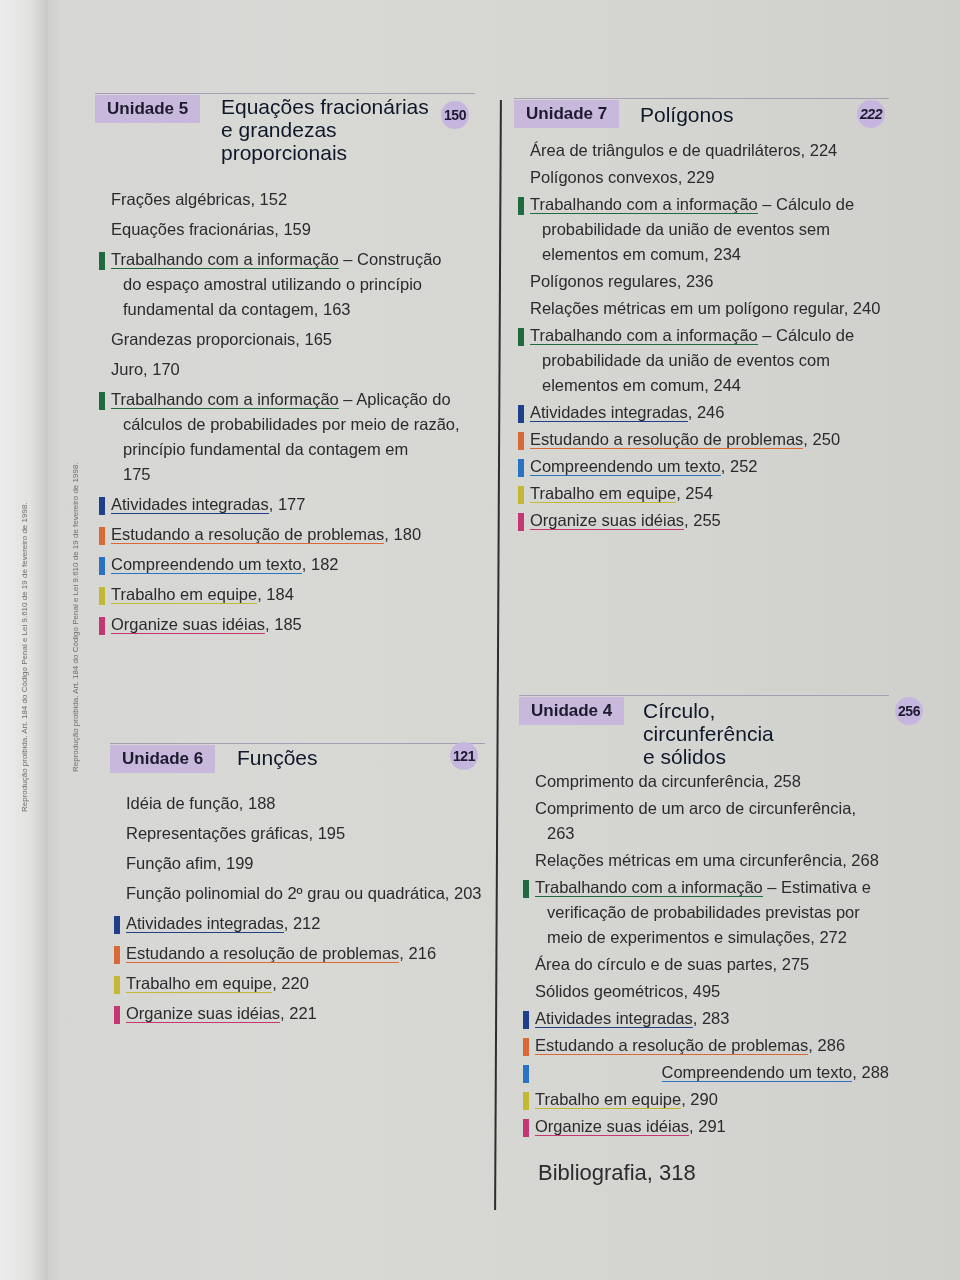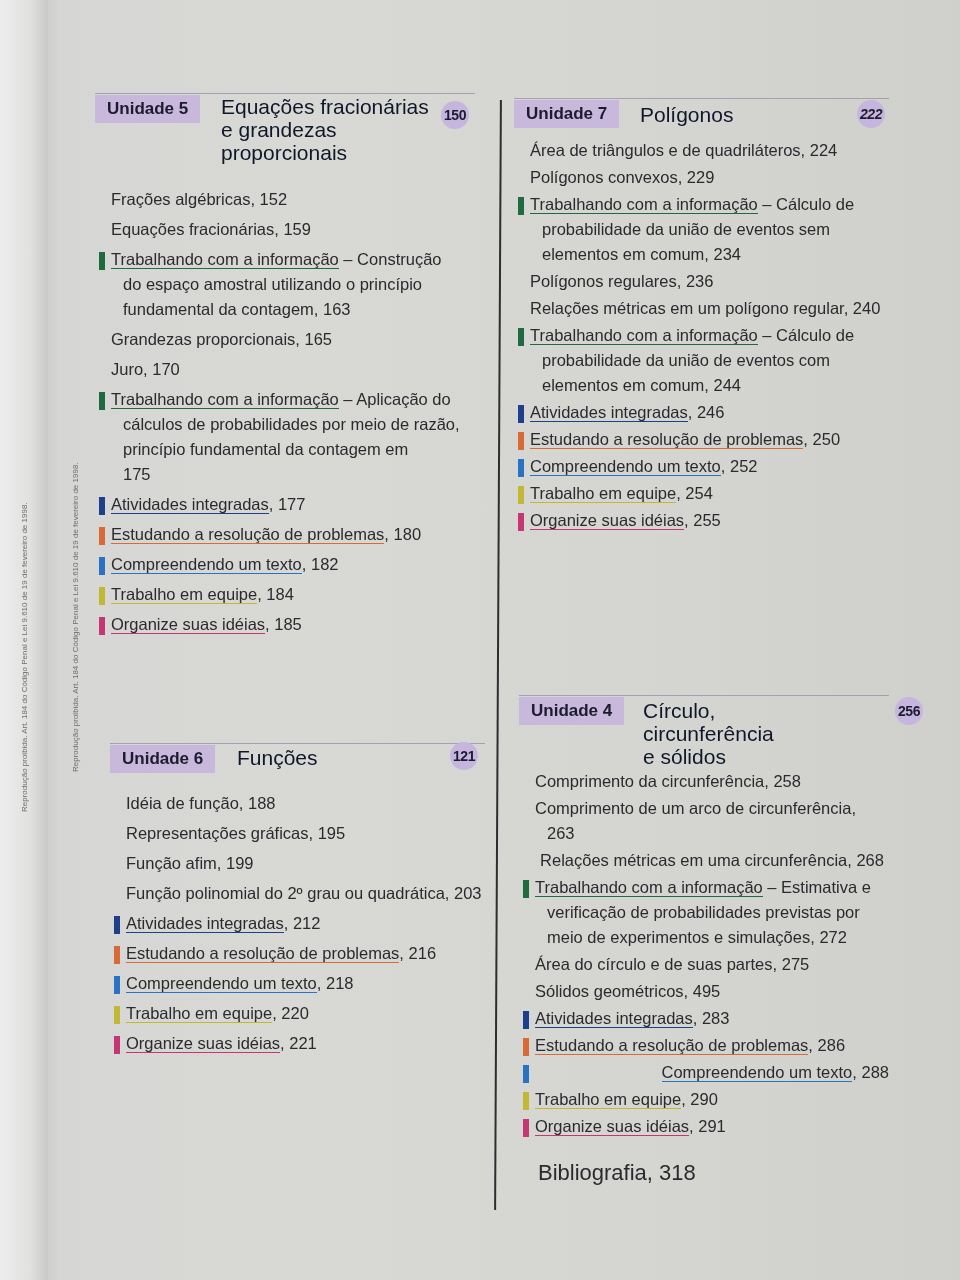--- a/index.html
+++ b/index.html
@@ -93,21 +93,20 @@
     </div>
     <div class="unit-page" style="left:340px; top:-3px;">121</div>
   </div>
   <ul class="items">
       <li><span>Idéia de função, 188</span></li>
       <li><span>Representações gráficas, 195</span></li>
       <li><span>Função afim, 199</span></li>
       <li><span>Função polinomial do 2º grau ou quadrática, 203</span></li>
       <li><span class="mark" style="background: rgb(31, 63, 138);"></span><span class="u" style="border-color: rgb(31, 63, 138);">Atividades integradas</span><span>, 212</span></li>
       <li><span class="mark" style="background: rgb(216, 106, 56);"></span><span class="u" style="border-color: rgb(216, 106, 56);">Estudando a resolução de problemas</span><span>, 216</span></li>
-      <li><span class="mark" style="background: rgb(42, 114, 194);"></span><span class="u" style="border-color: rgb(42, 114, 194);">Compreendendo um texto</span><span>, 218</span></li>
       <li><span class="mark" style="background: rgb(195, 184, 51);"></span><span class="u" style="border-color: rgb(195, 184, 51);">Trabalho em equipe</span><span>, 220</span></li>
       <li><span class="mark" style="background: rgb(196, 54, 116);"></span><span class="u" style="border-color: rgb(196, 54, 116);">Organize suas idéias</span><span>, 221</span></li>
     </ul>
 </section>
 
 <section class="unit" style="left:514px; top:100px; width:375px;">
   <div class="unit-head" style="height:38px;">
     <div class="unit-rule"></div>
     <div class="unit-badge">Unidade 7</div>
     <div class="unit-title" style="left:126px; top:3px;">
@@ -137,21 +136,21 @@
     <div class="unit-title" style="left:124px; top:2px;">
       <div>Círculo,</div>
       <div>circunferência</div>
       <div>e sólidos</div>
     </div>
     <div class="unit-page" style="left:336px; top:0px;margin-left:40px;">256</div>
   </div>
   <ul class="items">
       <li style="margin-bottom: 2px;"><span>Comprimento da circunferência, 258</span></li>
       <li style="margin-bottom: 2px;"><span>Comprimento de um arco de circunferência,</span><span class="ind">263</span></li>
-      <li style="margin-bottom: 2px; text-align: center;"><span>Relações métricas em uma circunferência, 268</span></li>
+      <li style="margin-bottom: 2px;"><span>Relações métricas em uma circunferência, 268</span></li>
       <li style="margin-bottom: 2px;"><span class="mark" style="background: rgb(31, 107, 63);"></span><span class="u" style="border-color: rgb(31, 107, 63);">Trabalhando com a informação</span><span> – Estimativa e</span><span class="ind">verificação de probabilidades previstas por</span><span class="ind">meio de experimentos e simulações, 272</span></li>
       <li style="margin-bottom: 2px;"><span>Área do círculo e de suas partes, 275</span></li>
       <li style="margin-bottom: 2px;"><span>Sólidos geométricos, 495</span></li>
       <li style="margin-bottom: 2px;"><span class="mark" style="background: rgb(31, 63, 138);"></span><span class="u" style="border-color: rgb(31, 63, 138);">Atividades integradas</span><span>, 283</span></li>
       <li style="margin-bottom: 2px;"><span class="mark" style="background: rgb(216, 106, 56);"></span><span class="u" style="border-color: rgb(216, 106, 56);">Estudando a resolução de problemas</span><span>, 286</span></li>
       <li style="margin-bottom: 2px; text-align: right;"><span class="mark" style="background: rgb(42, 114, 194);"></span><span class="u" style="border-color: rgb(42, 114, 194);">Compreendendo um texto</span><span>, 288</span></li>
       <li style="margin-bottom: 2px;"><span class="mark" style="background: rgb(195, 184, 51);"></span><span class="u" style="border-color: rgb(195, 184, 51);">Trabalho em equipe</span><span>, 290</span></li>
       <li style="margin-bottom: 2px;"><span class="mark" style="background: rgb(196, 54, 116);"></span><span class="u" style="border-color: rgb(196, 54, 116);">Organize suas idéias</span><span>, 291</span></li>
     </ul>
 </section>

